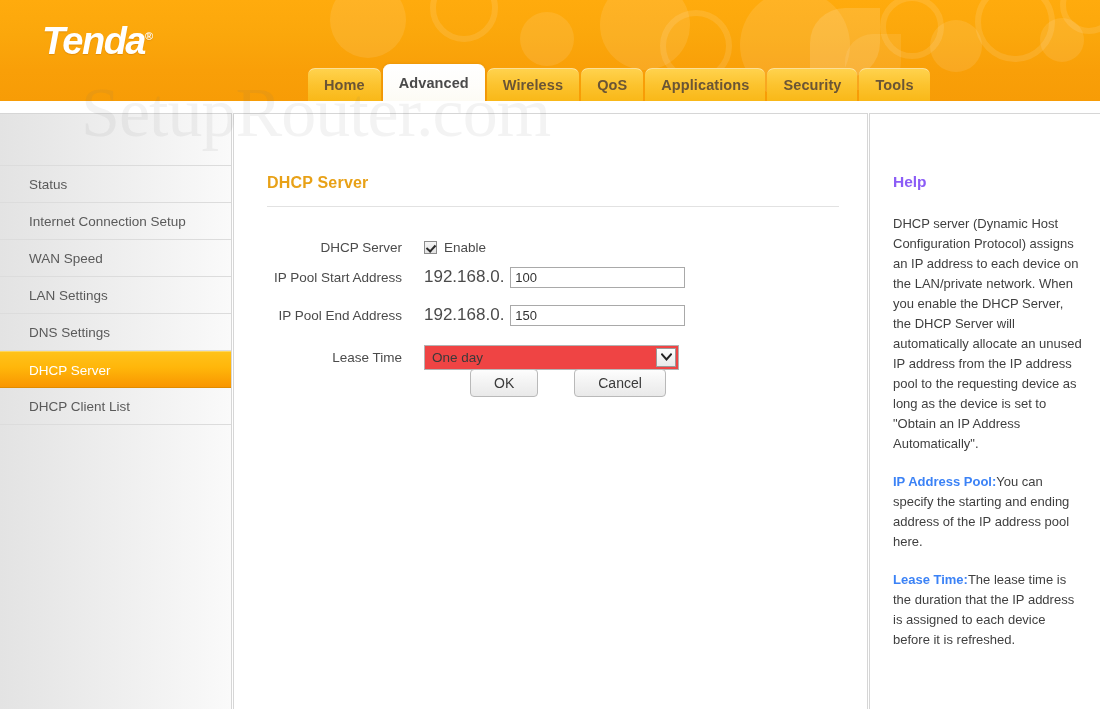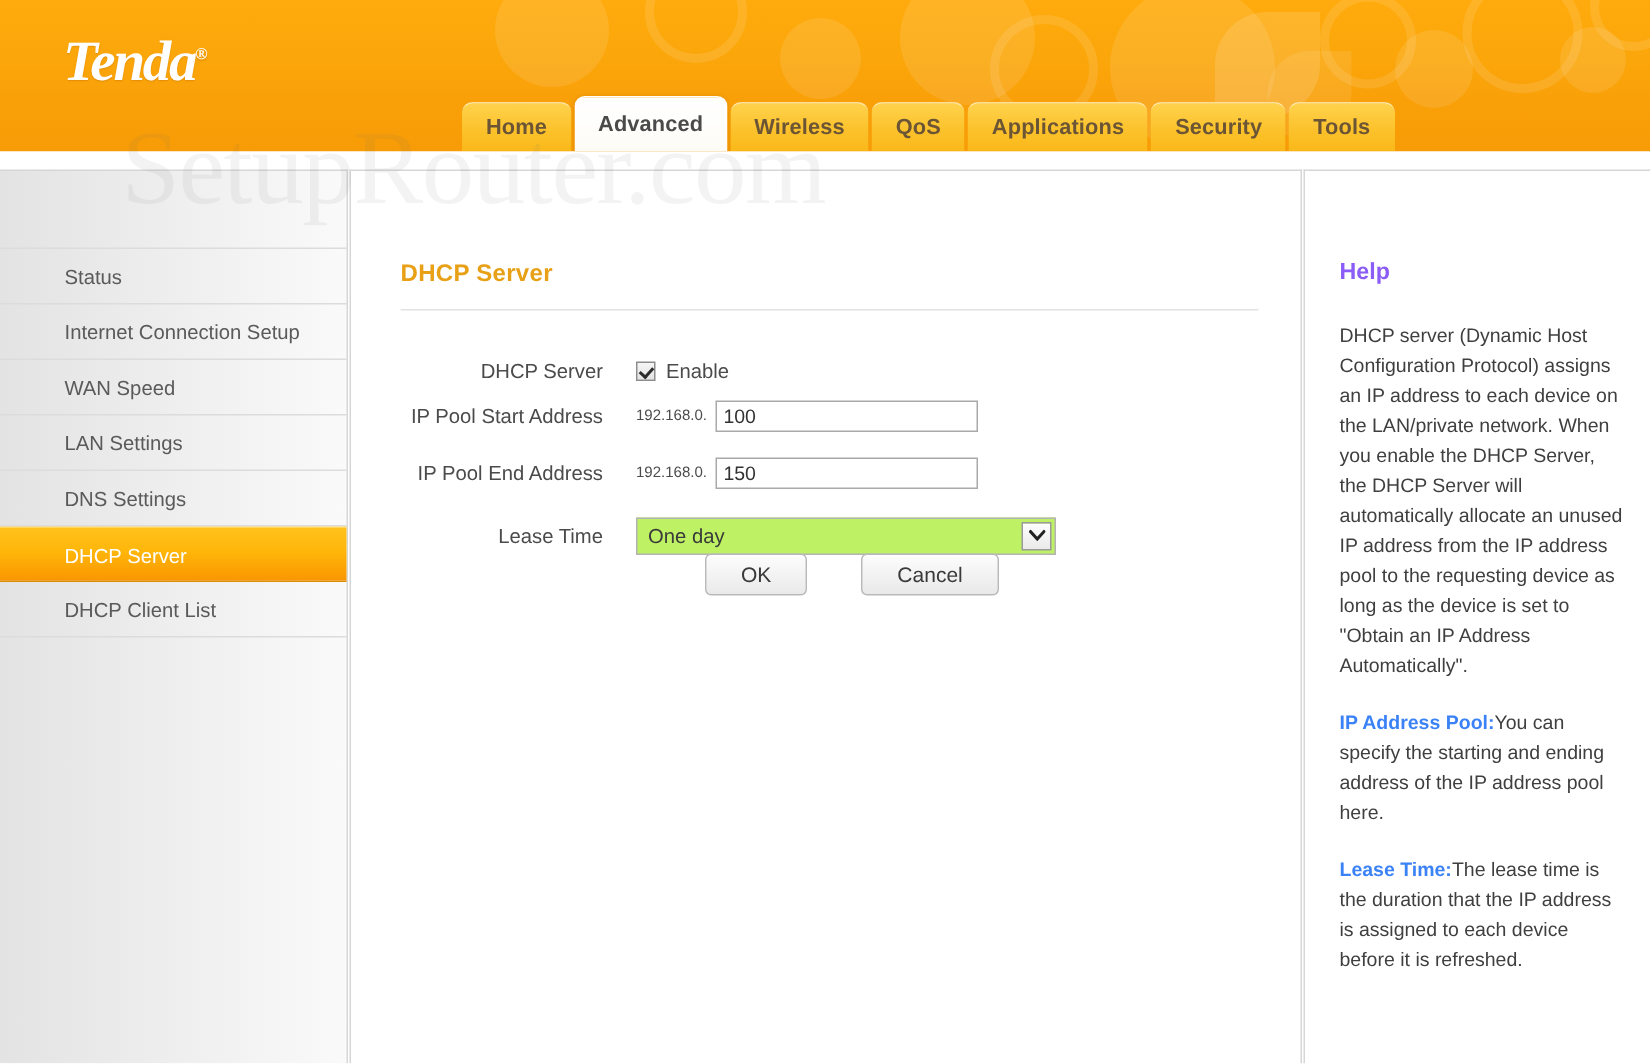--- a/index.html
+++ b/index.html
@@ -38,21 +38,21 @@
     background: transparent;
     border: 6px solid rgba(255,255,255,0.11);
   }
   .bubble.leaf {
     border-radius: 50% 0 50% 0;
   }
 
   #logo {
     position: absolute;
     left: 42px; top: 22px;
-    font-family: Liberation Serif, serif;
+    font-family: Liberation Sans, sans-serif;
     font-style: italic;
     font-weight: bold;
     font-size: 38px;
     letter-spacing: -1.5px;
     color: #ffffff;
     text-shadow: 0 1px 1px rgba(180,100,0,0.35);
     line-height: 1;
     white-space: nowrap;
   }
   #logo .reg {
@@ -114,21 +114,21 @@
     border-bottom: none;
   }
   .side-spacer {
     height: 52px;
     border-bottom: 1px solid #dcdcdc;
   }
   .side-item {
     position: relative;
     height: 37px;
     line-height: 37px;
-    padding-left: 43px;
+    padding-left: 29px;
     font-size: 13.5px;
     color: #5a5a5a;
     border-bottom: 1px solid #dcdcdc;
     cursor: default;
     white-space: nowrap;
   }
   .side-item.active {
     background: linear-gradient(180deg, #ffc21a 0%, #ffb60a 45%, #f99600 100%);
     color: #ffffff;
     border-bottom: 1px solid #e08c00;
@@ -207,43 +207,43 @@
     border-width: 0 2px 2px 0;
     transform: rotate(42deg);
   }
   .cb-label {
     font-size: 13.5px;
     color: #4b4b4b;
     cursor: pointer;
   }
 
   .ipprefix {
-    font-size: 10px;
+    font-size: 17px;
     color: #4b4b4b;
     margin-right: 6px;
     white-space: nowrap;
   }
   .txtin {
     width: 175px;
     height: 21px;
     border: 1px solid #a9a9a9;
     background: #ffffff;
     font-family: Liberation Sans, sans-serif;
     font-size: 13px;
     color: #333333;
     padding: 0 4px;
     outline: none;
   }
 
   .selwrap {
     position: relative;
-    width: 280px;
+    width: 255px;
     height: 25px;
     border: 1px solid #b3b3b3;
-    background: #bef264;
+    background: #ef4444;
     display: flex;
     align-items: center;
     cursor: pointer;
   }
   .selwrap .selval {
     font-size: 13.5px;
     color: #3a3a3a;
     padding-left: 7px;
   }
   .selarrow {

